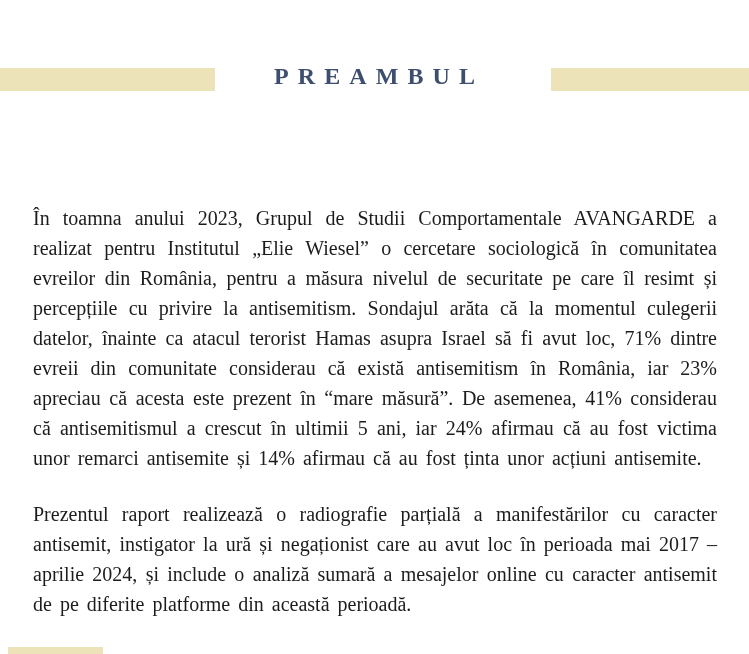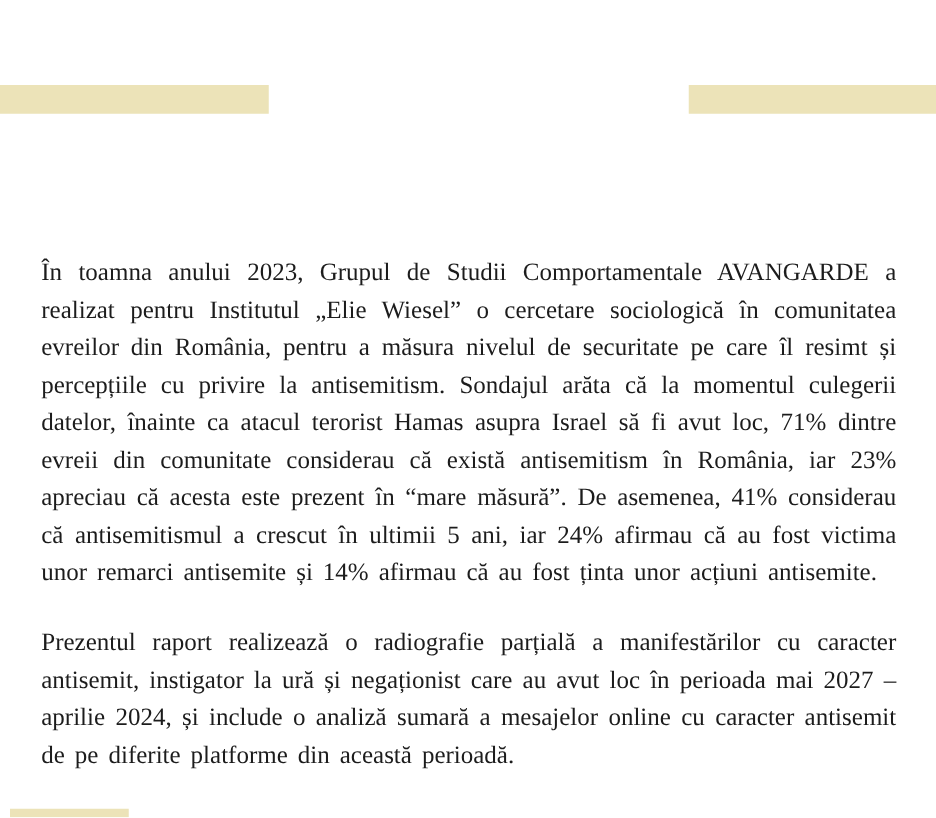--- a/index.html
+++ b/index.html
@@ -62,23 +62,24 @@
     margin-top: 26px;
   }
 </style>
 </head>
 <body>
 
 <div id="page">
 
   <div id="bar-left" class="accent-bar"></div>
 
+  <h1 id="page-title">PREAMBUL</h1>
 
   <div id="bar-right" class="accent-bar"></div>
 
   <div id="body-text">
     <p>În toamna anului 2023, Grupul de Studii Comportamentale AVANGARDE a realizat pentru Institutul „Elie Wiesel” o cercetare sociologică în comunitatea evreilor din România, pentru a măsura nivelul de securitate pe care îl resimt și percepțiile cu privire la antisemitism. Sondajul arăta că la momentul culegerii datelor, înainte ca atacul terorist Hamas asupra Israel să fi avut loc, 71% dintre evreii din comunitate considerau că există antisemitism în România, iar 23% apreciau că acesta este prezent în “mare măsură”. De asemenea, 41% considerau că antisemitismul a crescut în ultimii 5 ani, iar 24% afirmau că au fost victima unor remarci antisemite și 14% afirmau că au fost ținta unor acțiuni antisemite.</p>
-    <p>Prezentul raport realizează o radiografie parțială a manifestărilor cu caracter antisemit, instigator la ură și negaționist care au avut loc în perioada mai 2027 – aprilie 2024, și include o analiză sumară a mesajelor online cu caracter antisemit de pe diferite platforme din această perioadă.</p>
+    <p>Prezentul raport realizează o radiografie parțială a manifestărilor cu caracter antisemit, instigator la ură și negaționist care au avut loc în perioada mai 2017 – aprilie 2024, și include o analiză sumară a mesajelor online cu caracter antisemit de pe diferite platforme din această perioadă.</p>
   </div>
 
   <div id="bar-bottom"></div>
 
 </div>
 
 </body></html>

